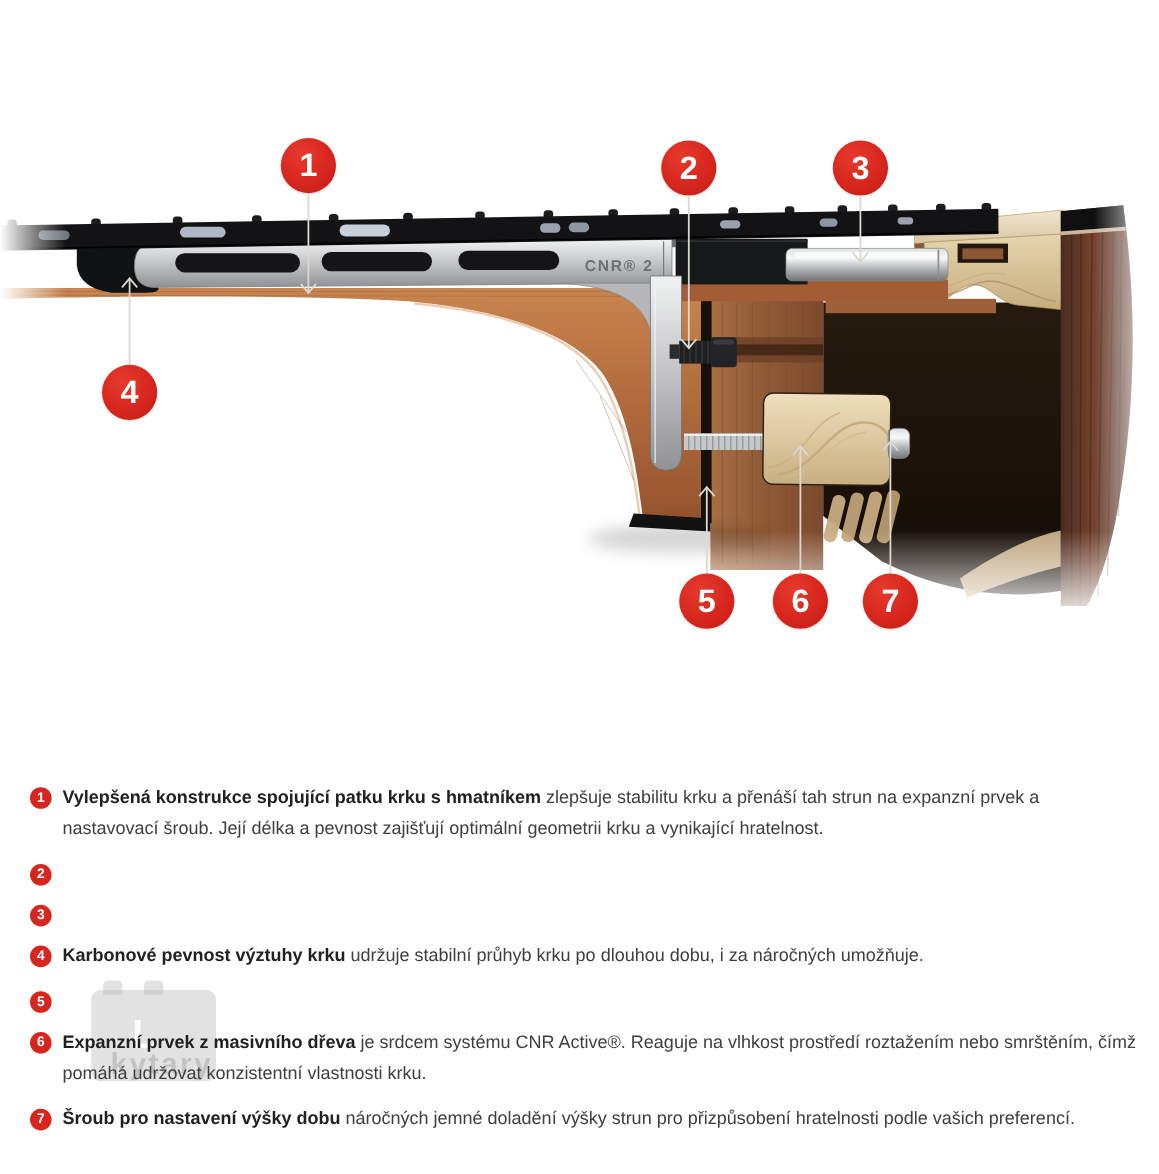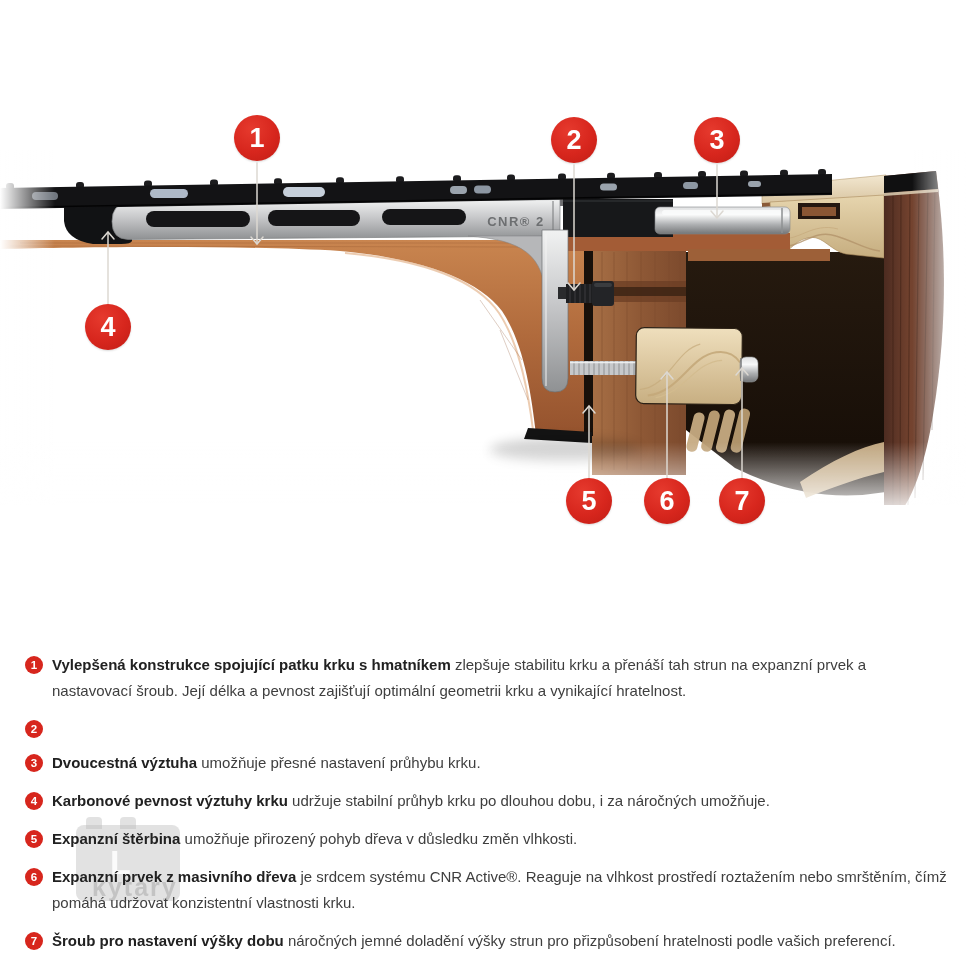--- a/index.html
+++ b/index.html
@@ -332,31 +332,29 @@
       <span class="badge">1</span>
       <p><strong class="term">Vylepšená konstrukce spojující patku krku s hmatníkem</strong> <span class="desc">zlepšuje stabilitu krku a přenáší tah strun na expanzní prvek a nastavovací šroub. Její délka a pevnost zajišťují optimální geometrii krku a vynikající hratelnost.</span></p>
     </div>
 
     <div class="legend-item">
       <span class="badge">2</span>
     </div>
 
     <div class="legend-item">
       <span class="badge">3</span>
-      <p><strong class="term">Dvoucestná výztuha</strong> <span class="desc">umožňuje přesné nastavení průhybu krku.</span></p>
     </div>
 
     <div class="legend-item">
       <span class="badge">4</span>
       <p><strong class="term">Karbonové pevnost výztuhy krku</strong> <span class="desc">udržuje stabilní průhyb krku po dlouhou dobu, i za náročných umožňuje.</span></p>
     </div>
 
     <div class="legend-item">
       <span class="badge">5</span>
-      <p><strong class="term">Expanzní štěrbina</strong> <span class="desc">umožňuje přirozený pohyb dřeva v důsledku změn vlhkosti.</span></p>
     </div>
 
     <div class="legend-item">
       <span class="badge">6</span>
       <p><strong class="term">Expanzní prvek z masivního dřeva</strong> <span class="desc">je srdcem systému CNR Active®. Reaguje na vlhkost prostředí roztažením nebo smrštěním, čímž pomáhá udržovat konzistentní vlastnosti krku.</span></p>
     </div>
 
     <div class="legend-item">
       <span class="badge">7</span>
       <p><strong class="term">Šroub pro nastavení výšky dobu</strong> <span class="desc">náročných jemné doladění výšky strun pro přizpůsobení hratelnosti podle vašich preferencí.</span></p>

